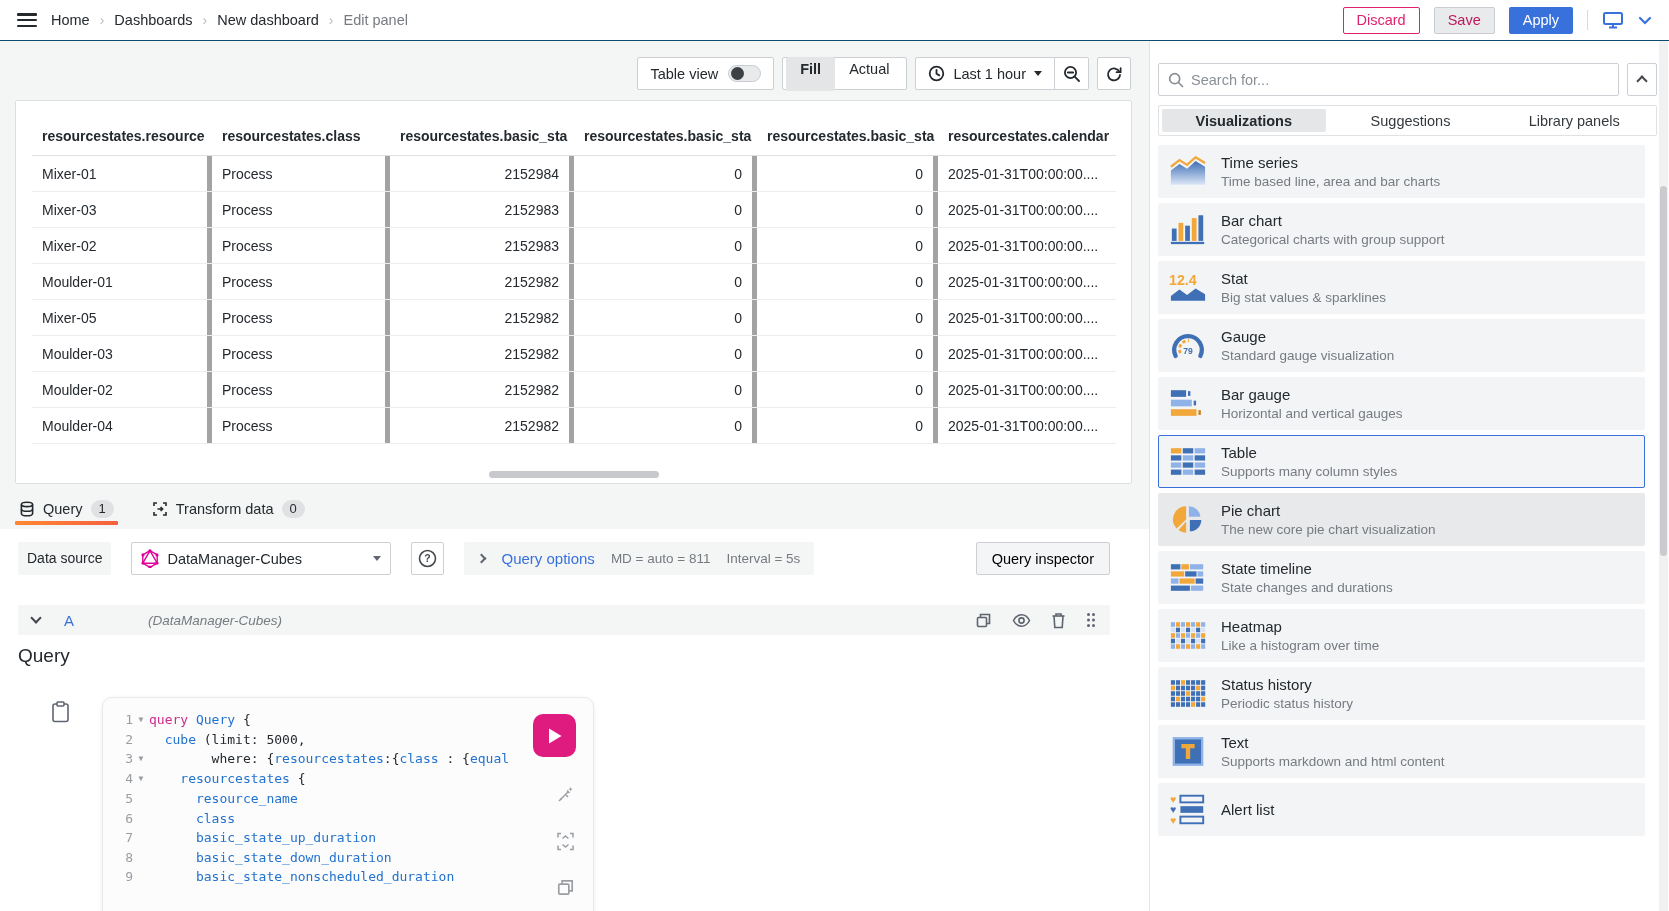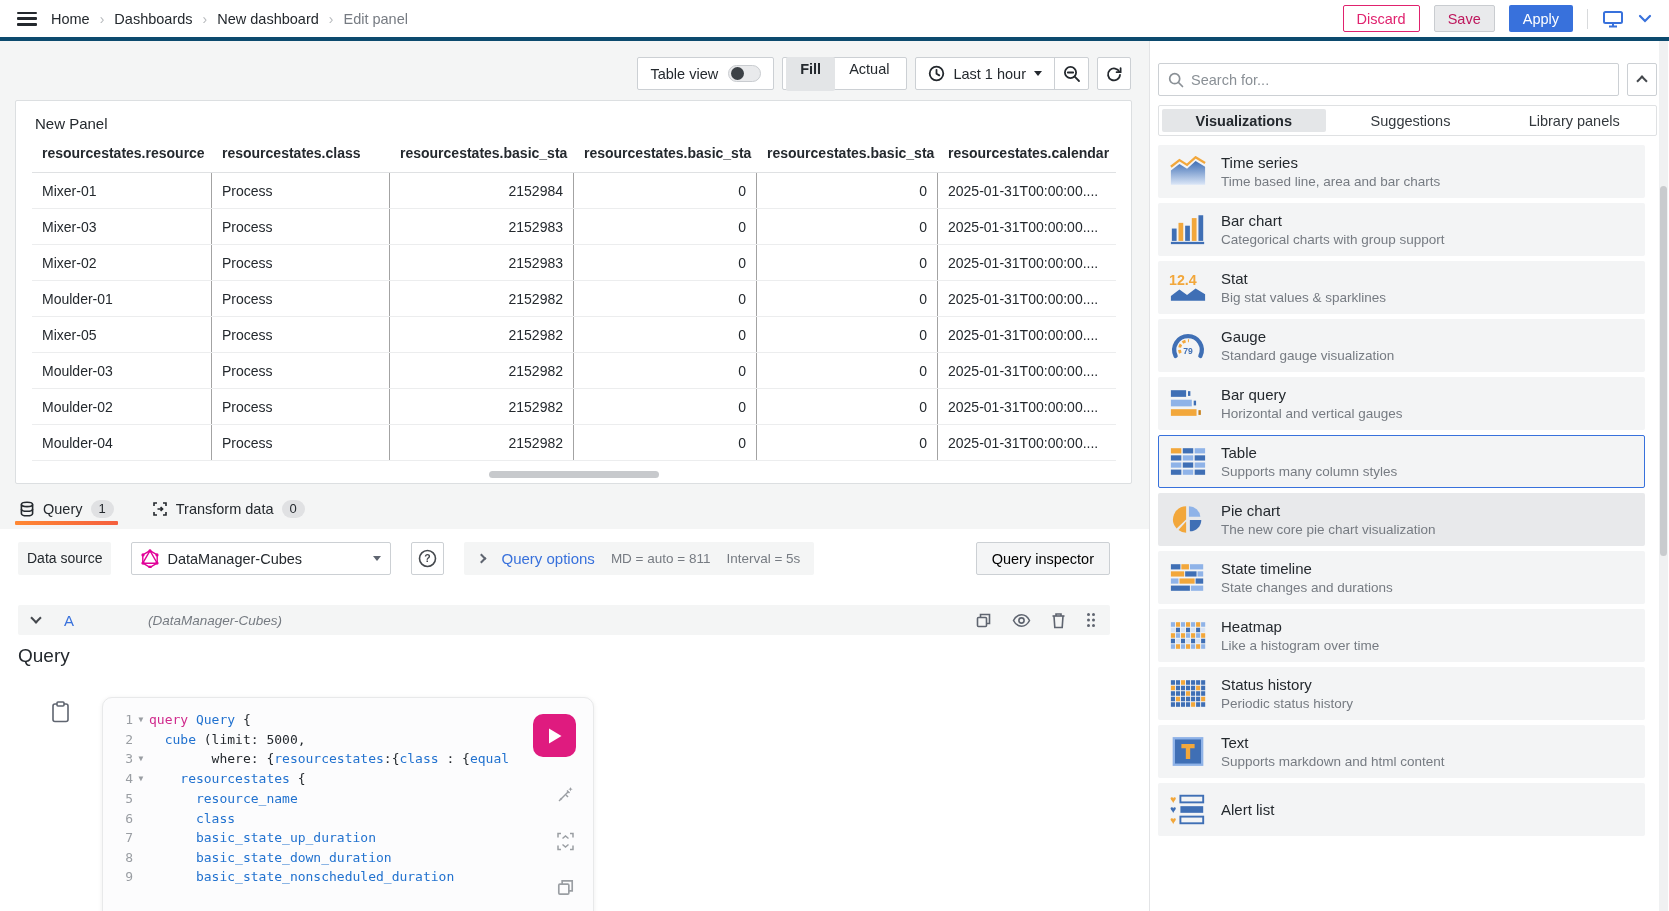--- a/index.html
+++ b/index.html
@@ -1,21 +1,21 @@
 <!DOCTYPE html>
 <html><head>
 <meta charset="utf-8">
 <style>
   * { box-sizing: border-box; margin: 0; padding: 0; }
   html,body { width:1669px; height:911px; overflow:hidden; }
   body { font-family:"Liberation Sans", sans-serif; background:#f4f5f5; color:#24292e; }
   .app { width:1669px; height:911px; display:flex; flex-direction:column; overflow:hidden; }
 
   
-  .topnav { height:41px; flex:0 0 41px; background:#fff; border-bottom:4px solid #0c4a6e;
+  .topnav { height:41px; flex:0 0 41px; background:#fff; border-bottom:1px solid #0c4a6e;
             display:flex; align-items:center; padding:0 17px; gap:14px; }
   .hamburger { width:20px; height:14px; display:flex; flex-direction:column; justify-content:space-between; cursor:pointer; }
   .hamburger span{ height:2.5px; background:#24292e; border-radius:1px; }
   .breadcrumb { display:flex; align-items:center; gap:10px; font-size:14.5px; }
   .bc-item { color:#24292e; cursor:pointer; }
   .bc-item.last { color:#767b82; cursor:default; }
   .bc-sep { color:#b7babd; font-size:14px; }
   .topnav .spacer { flex:1; }
   .btn { height:27px; padding:0 13px; border-radius:2px; font-size:14.5px; display:inline-flex;
          align-items:center; justify-content:center; cursor:pointer; border:1px solid transparent; }
@@ -46,21 +46,21 @@
   .caret-down { width:0; height:0; border-left:4px solid transparent; border-right:4px solid transparent; border-top:5px solid #24292e; }
 
   
   .panel { margin-left:15px; width:1117px; height:384px; background:#fff; border:1px solid #dcdfe1;
            border-radius:2px; position:relative; padding-top:14px; }
   .panel-title { font-size:15px; color:#24292e; margin-left:19px; }
   .grid { margin-top:13px; font-size:14px; }
   .grow { display:flex; height:36px; border-bottom:1px solid #ecedee; margin:0 15px 0 16px; }
   .ghead { height:28px; border-bottom:1px solid #dfe1e3; font-weight:700; }
   .gc { padding:0 10px; white-space:nowrap; overflow:hidden; }
-  .grow:not(.ghead) .gc { border-right:1px solid #a3a3a3; height:100%; display:flex; align-items:center; }
+  .grow:not(.ghead) .gc { border-right:5px solid #a3a3a3; height:100%; display:flex; align-items:center; }
   .grow:not(.ghead) .gc:last-child { border-right:none; }
   .c0{width:180px;} .c1{width:178px;} .c2{width:184px;justify-content:flex-end;text-align:right;}
   .c3{width:183px;justify-content:flex-end;text-align:right;} .c4{width:181px;justify-content:flex-end;text-align:right;}
   .c5{flex:1;}
   .hscroll { position:absolute; bottom:5px; left:50%; transform:translateX(-50%);
              width:170px; height:7px; background:#c7c9cc; border-radius:4px; cursor:grab; }
 
   
   .edit-tabs { margin:8px 0 4px 15px; height:33px; display:flex; gap:30px; align-items:center; }
   .etab { display:flex; align-items:center; gap:8px; font-size:14.5px; height:100%; position:relative; padding:0 4px; cursor:pointer; }
@@ -212,21 +212,20 @@
         </div>
         <div class="ctl refresh">
           <svg width="18" height="18" viewBox="0 0 18 18">
               <path d="M14.5 7 A6 6 0 1 0 15 9.8" fill="none" stroke="#24292e" stroke-width="1.8" stroke-linecap="round"></path>
               <path d="M15.6 3.2 V7.2 H11.6" fill="none" stroke="#24292e" stroke-width="1.8" stroke-linecap="round"></path>
             </svg>
         </div>
       </div>
 
       <section class="panel">
-        <div class="panel-title">New Panel</div>
         <div class="grid">
           <div class="grow ghead" id="table-head">
               <div class="gc c0">resourcestates.resource</div>
               <div class="gc c1">resourcestates.class</div>
               <div class="gc c2">resourcestates.basic_sta</div>
               <div class="gc c3">resourcestates.basic_sta</div>
               <div class="gc c4">resourcestates.basic_sta</div>
               <div class="gc c5">resourcestates.calendar</div>
             </div>
           <div id="table-body">
@@ -578,21 +577,21 @@
               <svg width="38" height="31" viewBox="0 0 40 32">
                 <rect x="2" y="2" width="16" height="7" fill="#3f6fb5"></rect>
                 <rect x="20" y="3" width="2.5" height="5" fill="#3f6fb5"></rect>
                 <rect x="2" y="12" width="22" height="7" fill="#8fb3e8"></rect>
                 <rect x="26" y="13" width="2.5" height="5" fill="#3f6fb5"></rect>
                 <rect x="2" y="22" width="27" height="7" fill="#f2a73b"></rect>
                 <rect x="31" y="23" width="2.5" height="5" fill="#c77f18"></rect>
               </svg>
             </span>
             <span>
-              <span class="viz-title">Bar query</span>
+              <span class="viz-title">Bar gauge</span>
               <span class="viz-desc">Horizontal and vertical gauges</span>
             </span>
           </div>
           <div class="viz-item selected">
             <span class="viz-icon">
               <svg width="38" height="31" viewBox="0 0 40 32">
                 <g>
                   <rect x="2" y="2" width="11" height="5.5" fill="#f2a73b"></rect>
                   <rect x="14.5" y="2" width="11" height="5.5" fill="#3f6fb5"></rect>
                   <rect x="27" y="2" width="11" height="5.5" fill="#8fb3e8"></rect>

